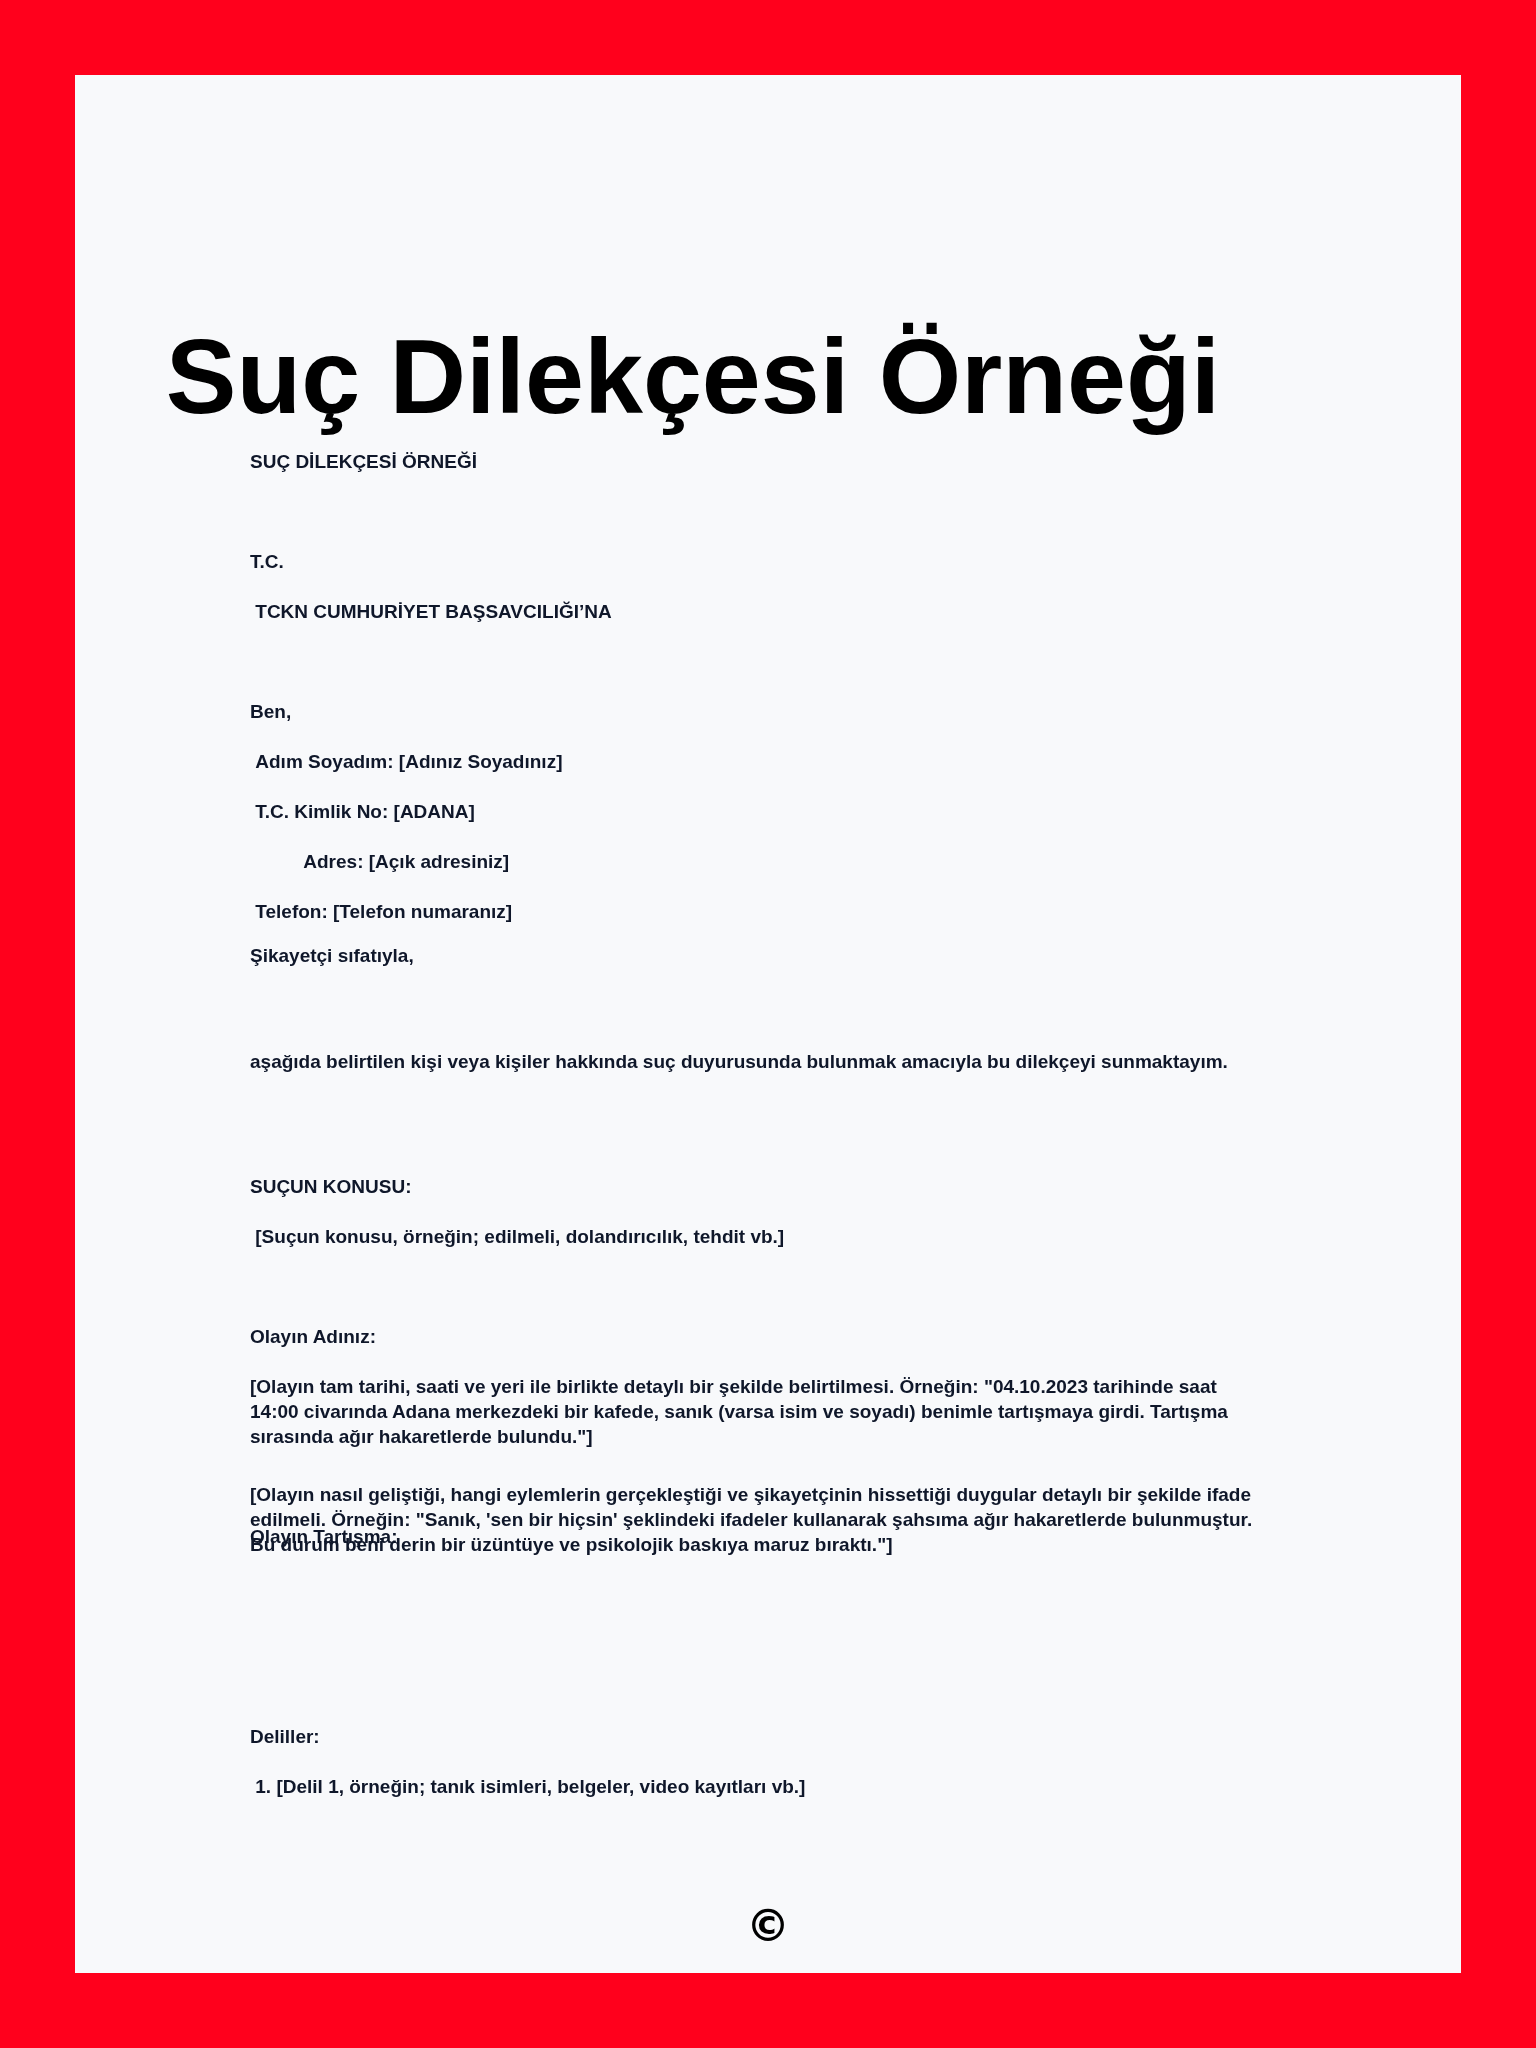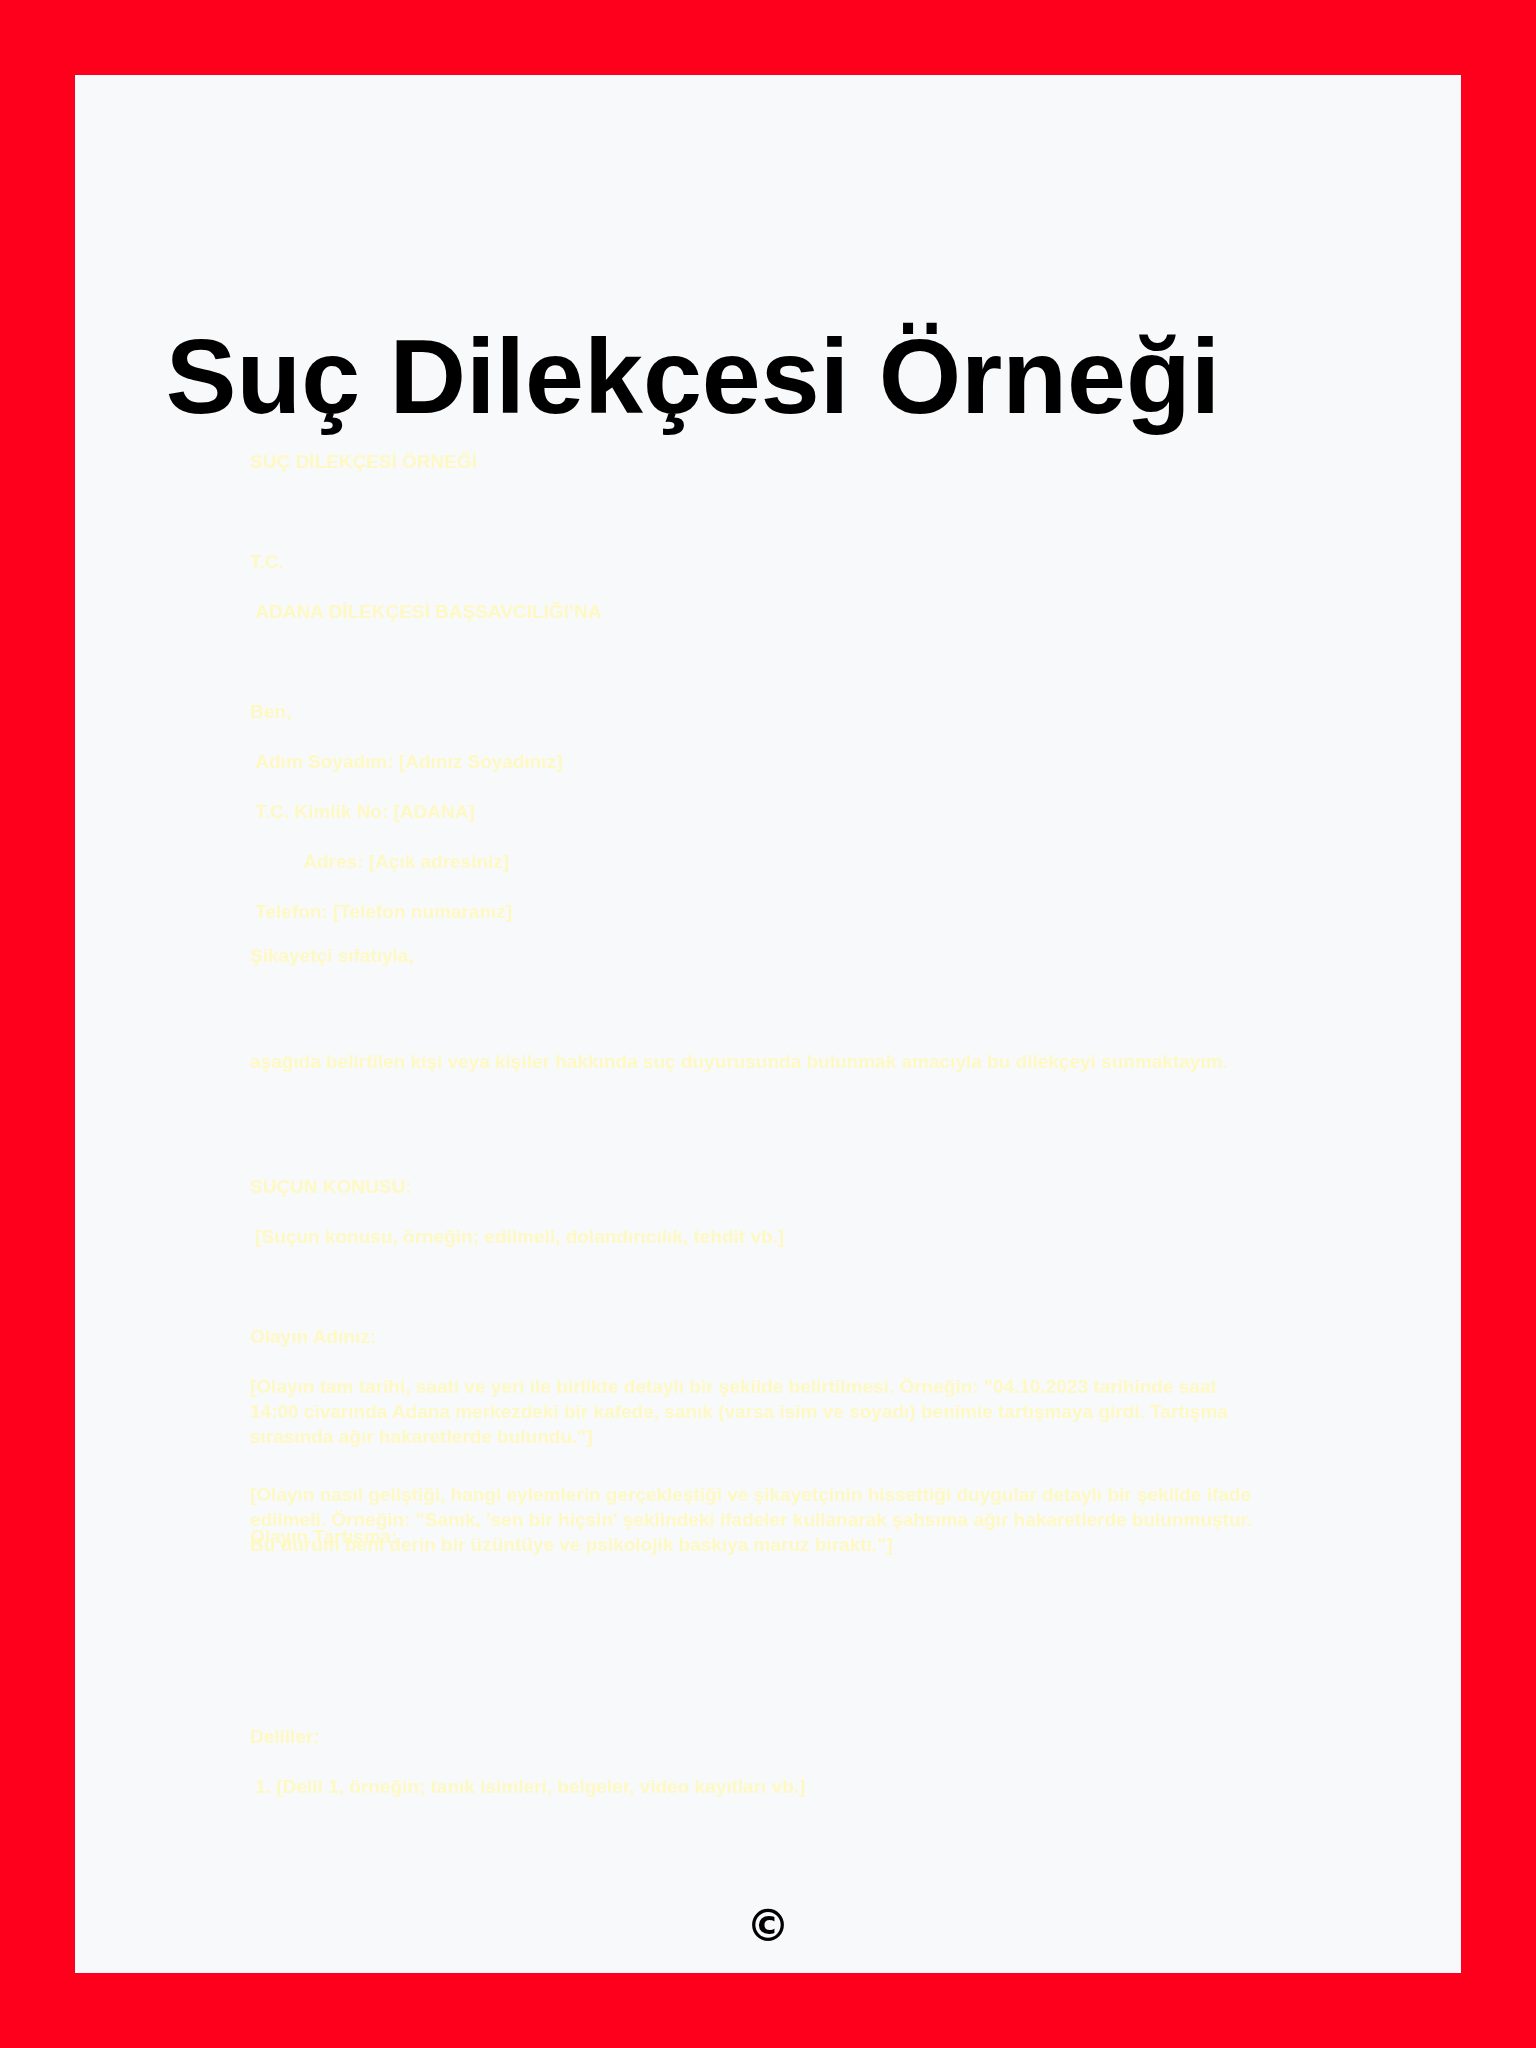--- a/index.html
+++ b/index.html
@@ -36,21 +36,21 @@
       letter-spacing: 0px;
     }
     .body-text {
       position: absolute;
       left: 250px;
       width: 1020px;
       font-family: "Liberation Sans", sans-serif;
       font-weight: bold;
       font-size: 19px;
       line-height: 25px;
-      color: #fef9c3;
+      color: #0f172a;
       white-space: pre-wrap;
       margin: 0;
     }
     .copyright {
       position: absolute;
       left: 0;
       width: 1536px;
       top: 1902px;
       text-align: center;
       font-family: "DejaVu Sans", sans-serif;
@@ -63,21 +63,21 @@
 </head>
 <body>
 
 <div class="page"></div>
 
 <h1 class="title">Suç Dilekçesi Örneği</h1>
 
 <p class="body-text" style="top:449px;">SUÇ DİLEKÇESİ ÖRNEĞİ</p>
 
 <p class="body-text" style="top:549px;">T.C.</p>
-<p class="body-text" style="top:599px;"> ADANA DİLEKÇESİ BAŞSAVCILIĞI’NA</p>
+<p class="body-text" style="top:599px;"> TCKN CUMHURİYET BAŞSAVCILIĞI’NA</p>
 
 <p class="body-text" style="top:699px;">Ben,</p>
 <p class="body-text" style="top:749px;"> Adım Soyadım: [Adınız Soyadınız]</p>
 <p class="body-text" style="top:799px;"> T.C. Kimlik No: [ADANA]</p>
 <p class="body-text" style="top:849px;margin-left:48px;"> Adres: [Açık adresiniz]</p>
 <p class="body-text" style="top:899px;"> Telefon: [Telefon numaranız]</p>
 
 <p class="body-text" style="top:943px;">Şikayetçi sıfatıyla,</p>
 <p class="body-text" style="top:1049px;">aşağıda belirtilen kişi veya kişiler hakkında suç duyurusunda bulunmak amacıyla bu dilekçeyi sunmaktayım.</p>
 

